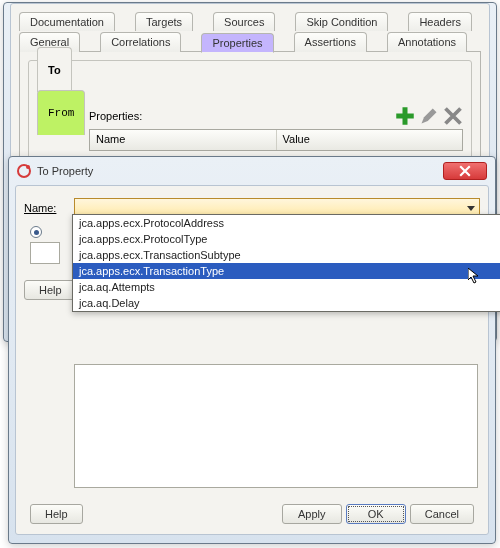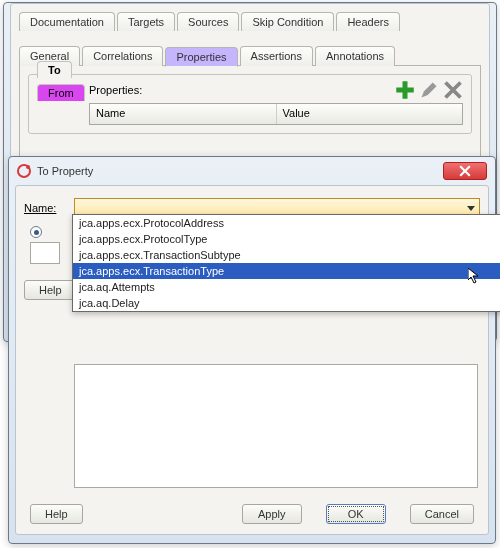--- a/index.html
+++ b/index.html
@@ -29,47 +29,47 @@
     }
     .close-btn svg { width: 12px; height: 12px; }
     .dlg-body {
       margin: 0 6px 6px 6px;
       background: #f4f3ef;
       border: 1px solid #b8c4d2;
       border-radius: 3px;
       padding: 8px;
     }
 
-    .tabs { display: flex; gap: 2px; margin-bottom: -1px; }
-    .tabs.row2 { margin-top: 16px; }
+    .tabs { display: flex; gap: 20px; margin-bottom: -1px; }
+    .tabs.row2 { margin-top: 2px; }
     .tab {
       border: 1px solid #b6b6b0; border-bottom: none;
       border-radius: 4px 4px 0 0;
       padding: 3px 10px;
       background: linear-gradient(to bottom, #fdfdfa, #eeeeea);
       color: #333;
       position: relative;
     }
     .tab.active { background: #c4b5fd; border-bottom: 1px solid #f4f3ef; z-index: 2; top: 1px; }
     .tab-panel {
       border: 1px solid #b6b6b0;
       background: #f4f3ef;
       padding: 8px;
     }
 
     .fieldbox {
       border: 1px solid #c4c4be; border-radius: 3px; padding: 6px 8px 8px;
       margin-bottom: 10px;
     }
     .fieldbox .tablike {
-      display: inline-block; padding: 2px 10px; border: 1px solid #c4c4be;
+      display: inline-block; padding: 16px 10px; border: 1px solid #c4c4be;
       border-bottom: none; border-radius: 4px 4px 0 0; margin-right: 4px;
       background: #f4f3ef; position: relative; top: -14px; margin-bottom: -10px;
     }
-    .fieldbox .tablike.second { background: #d946ef; }
+    .fieldbox .tablike.second { background: #bef264; font-family: Liberation Mono, monospace; }
 
     .props-header { display: flex; align-items: center; }
     .props-header .label { flex: 0 0 auto; }
     .props-header .spacer { flex: 1; }
     .iconbtn {
       width: 20px; height: 18px; margin-left: 4px; display: inline-flex; align-items: center; justify-content: center;
     }
     .table {
       margin-top: 4px; border: 1px solid #a8a8a0; background: #0c4a6e;
       display: flex; height: 22px;
@@ -84,21 +84,21 @@
       border: 1px solid #a7a7a0; border-radius: 3px;
       background: linear-gradient(to bottom, #fcfcf8, #e7e7e1);
       padding: 3px 14px; color: #333;
     }
     .bottom-btn.focused { outline: 1px dotted #555; outline-offset: -3px; border-color: #5a7bbf; }
     .bottom-bar {
       position: absolute; bottom: 10px; left: 14px; right: 14px;
       display: flex; align-items: center;
     }
     .bottom-bar .spacer { flex: 1; }
-    .bottom-bar .bottom-btn { margin-left: 24px; min-width: 60px; text-align: center; }
+    .bottom-bar .bottom-btn { margin-left: 4px; min-width: 60px; text-align: center; }
 
     .form-row { display: flex; align-items: center; margin: 4px 0; }
     .form-row .lbl { width: 50px; text-decoration: underline; text-decoration-color: transparent; }
     .form-row .lbl .u { text-decoration: underline; }
     .combo {
       flex: 1; height: 20px; border: 1px solid #b88a2c;
       background: linear-gradient(to bottom, #fff6dc, #ffe9a6);
       display: flex; align-items: center; justify-content: flex-end;
     }
     .combo .arrow {

